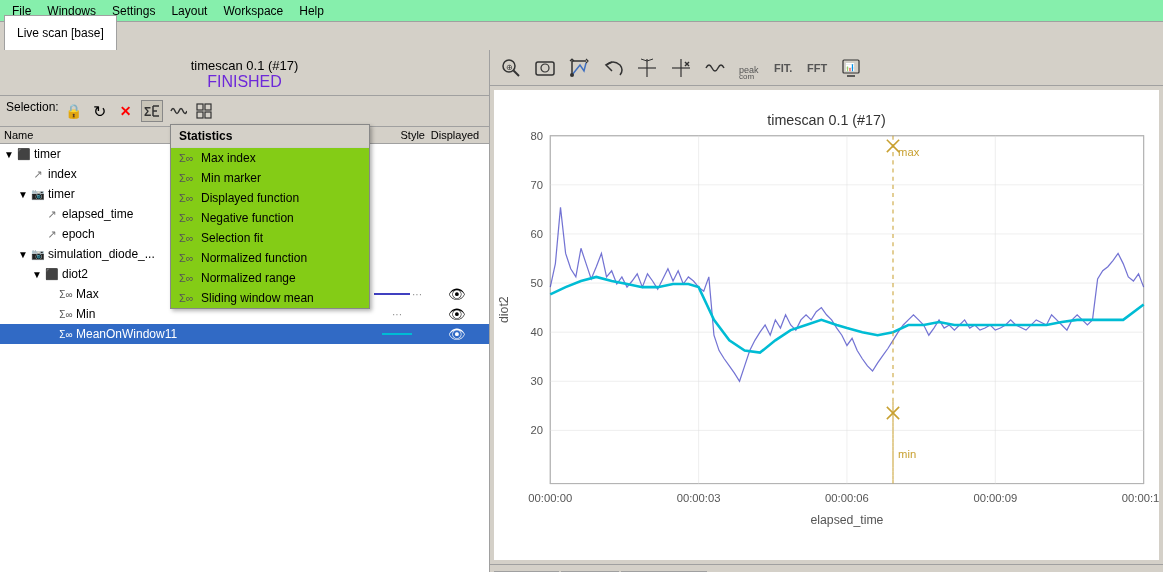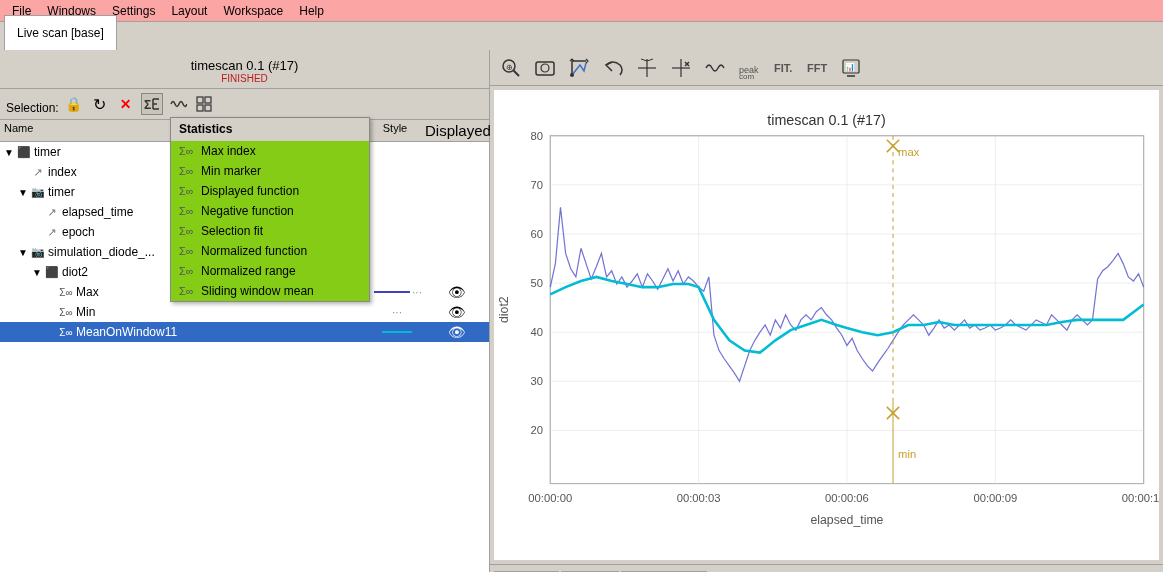--- a/index.html
+++ b/index.html
@@ -1,54 +1,54 @@
 <!DOCTYPE html>
 <html><head>
   <meta charset="utf-8">
   <style>
     * { box-sizing: border-box; margin: 0; padding: 0; }
     body { font-family: sans-serif; font-size: 12px; background: #d4d0c8; width: 1163px; height: 572px; overflow: hidden; }
 
     
-    #menubar { background: #fca5a5; height: 22px; display: flex; align-items: center; padding: 0 4px; border-bottom: 1px solid #a0a0a0; }
+    #menubar { background: #86efac; height: 22px; display: flex; align-items: center; padding: 0 4px; border-bottom: 1px solid #a0a0a0; }
     .menu-item { padding: 2px 8px; cursor: pointer; }
 
     
     #tabbar { background: #d4d0c8; height: 28px; display: flex; align-items: flex-end; padding: 0 4px; }
     .tab { background: #ece9d8; border: 1px solid #a0a0a0; border-bottom: none; padding: 10px 12px; cursor: pointer; font-size: 12px; }
     .tab.active { background: #ffffff; }
 
     
     #main { display: flex; height: 542px; }
 
     
     #left-panel { width: 490px; background: #d4d0c8; border-right: 1px solid #a0a0a0; display: flex; flex-direction: column; }
 
     
     #title-area { text-align: center; padding: 8px 0 4px; border-bottom: 1px solid #a0a0a0; }
     #title-area .title { font-size: 13px; }
-    #title-area .status { font-size: 10px; color: #b91c1c; }
-
-    
-    #selection-bar { display: flex; align-items: flex-end; padding: 4px 6px; gap: 4px; border-bottom: 1px solid #a0a0a0; background: #d4d0c8; position: relative; }
+    #title-area .status { font-size: 16px; color: #6d28d9; }
+
+    
+    #selection-bar { display: flex; align-items: flex-start; padding: 4px 6px; gap: 4px; border-bottom: 1px solid #a0a0a0; background: #d4d0c8; position: relative; }
     .sel-label { font-size: 12px; }
     .icon-btn { width: 22px; height: 22px; display: flex; align-items: center; justify-content: center; cursor: pointer; border: 1px solid transparent; background: transparent; font-size: 14px; }
     .icon-btn.active { border: 1px solid #888; background: #e0ddd5; }
 
     
     #stats-dropdown { position: absolute; top: 28px; left: 170px; background: #84cc16; border: 1px solid #888; z-index: 100; min-width: 200px; box-shadow: 2px 2px 4px rgba(0,0,0,0.3); }
     #stats-dropdown .menu-header { padding: 4px 8px; font-weight: bold; border-bottom: 1px solid #ccc; background: #d4d0c8; }
     #stats-dropdown .menu-option { display: flex; align-items: center; padding: 3px 8px; cursor: pointer; gap: 6px; }
     .sigma-icon { font-size: 11px; color: #555; width: 16px; }
 
     
     #col-headers { display: flex; padding: 2px 4px; border-bottom: 1px solid #a0a0a0; background: #d4d0c8; }
     .col-name { flex: 1; font-size: 11px; }
-    .col-style { width: 60px; font-size: 11px; text-align: center; }
-    .col-displayed { width: 60px; font-size: 15px; text-align: center; }
+    .col-style { width: 60px; font-size: 11px; text-align: right; }
+    .col-displayed { width: 60px; font-size: 11px; text-align: center; }
 
     
     #tree-list { flex: 1; overflow-y: auto; background: #ffffff; }
     .tree-item { display: flex; align-items: center; padding: 1px 2px; cursor: pointer; min-height: 20px; }
     .tree-item.selected { background: #316ac5; color: white; }
     .tree-indent { display: inline-block; }
     .expand-icon { width: 14px; text-align: center; font-size: 10px; }
     .item-icon { width: 16px; text-align: center; font-size: 11px; margin-right: 2px; }
     .item-label { flex: 1; font-size: 12px; overflow: hidden; text-overflow: ellipsis; white-space: nowrap; }
     .item-style { width: 60px; display: flex; align-items: center; justify-content: center; }

